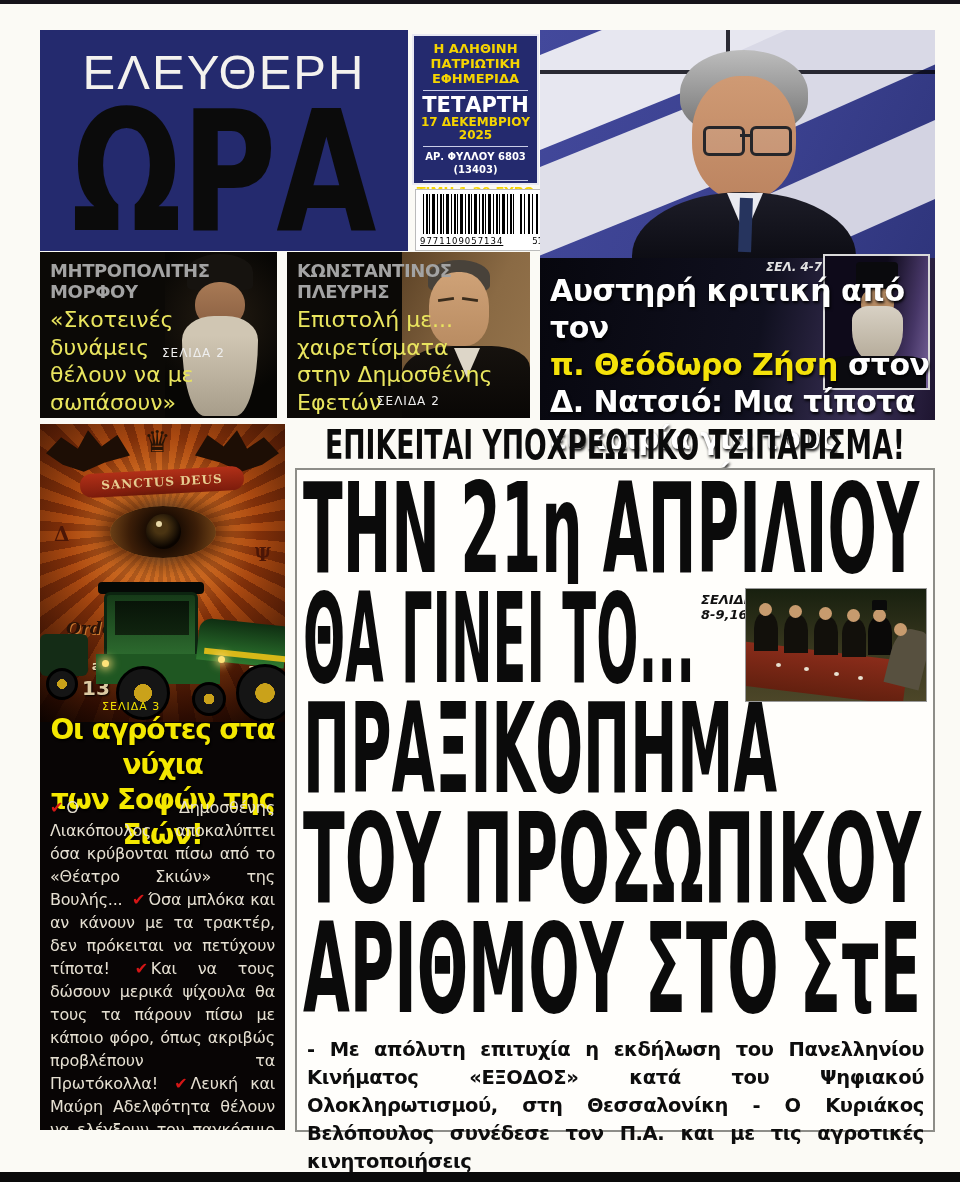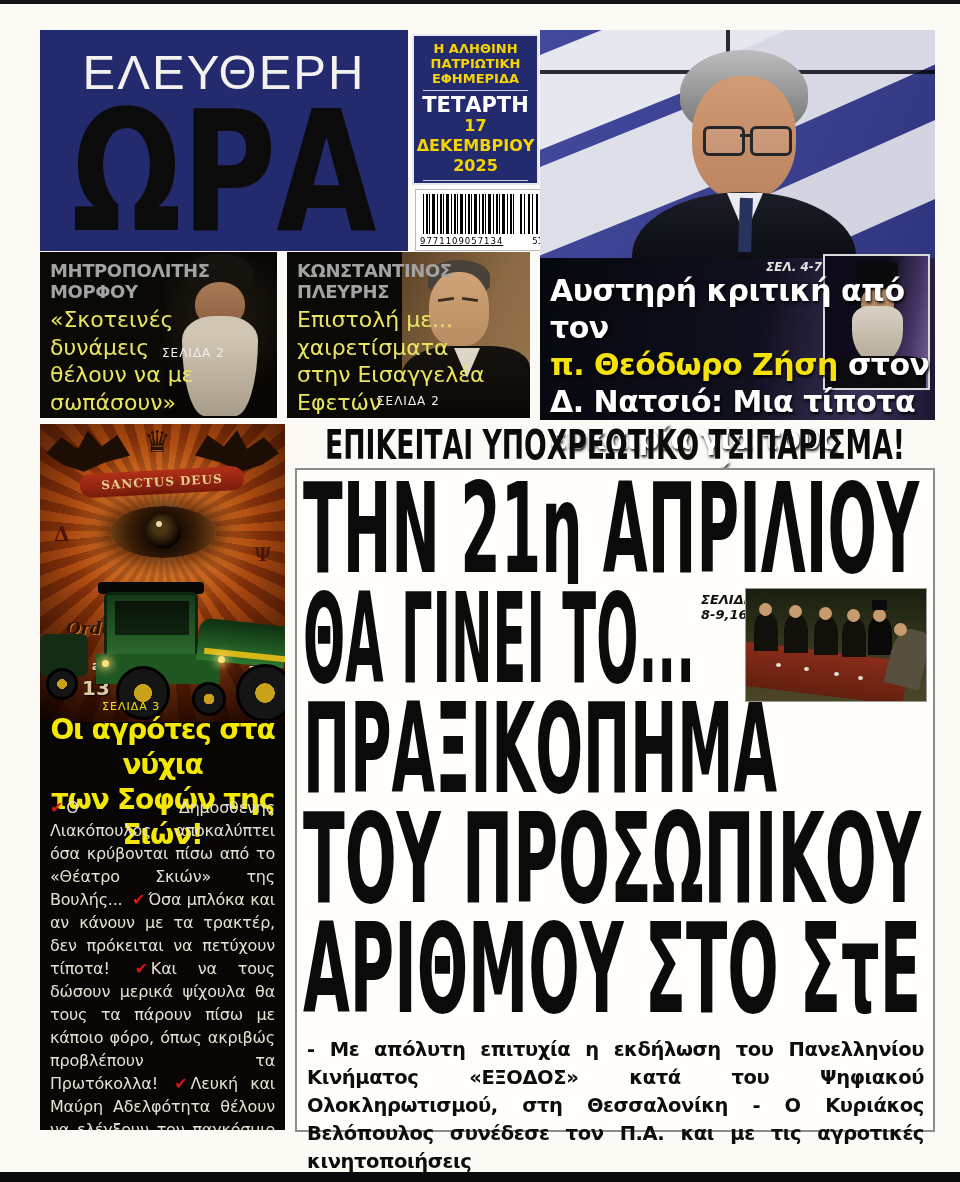--- a/index.html
+++ b/index.html
@@ -16,21 +16,21 @@
   .mh-top{left:0;top:14px;width:368px;text-align:center;color:#f4f2ee;
           font-family:Liberation Sans, sans-serif;font-size:49px;letter-spacing:2px;}
   .mh-main{left:14px;top:62px;}
 
   
   .infobox{left:412px;top:34px;width:127px;height:151px;background:#242a6e;
            border:2px solid #e9e9f2;box-sizing:border-box;text-align:center;color:#fff;}
   .ib-tag{margin-top:5px;color:#f5d400;font-weight:bold;font-size:13px;line-height:15px;}
   .ib-sep{border-top:1px solid #c9cde6;width:86%;margin:4px auto 3px;}
   .ib-day{color:#fff;font-weight:bold;font-size:21px;line-height:22px;}
-  .ib-date{color:#f5d400;font-weight:bold;font-size:16px;line-height:20px;}
+  .ib-date{color:#f5d400;font-weight:bold;font-size:12px;line-height:13px;}
   .ib-issue{color:#fff;font-weight:bold;font-size:10px;line-height:13px;}
   .ib-price{color:#f5d400;font-weight:bold;font-size:13px;line-height:16px;}
 
   
   .barcode{left:415px;top:189px;width:133px;height:62px;background:#fff;border:1px solid #bbb;box-sizing:border-box;}
   .bc-bars{position:absolute;left:7px;top:4px;width:92px;height:40px;
     background:repeating-linear-gradient(90deg,#000 0 1px,#fff 1px 3px,#000 3px 5px,#fff 5px 6px,#000 6px 7px,#fff 7px 9px,#000 9px 12px,#fff 12px 14px);}
   .bc-bars2{position:absolute;left:104px;top:4px;width:20px;height:40px;
     background:repeating-linear-gradient(90deg,#000 0 2px,#fff 2px 4px,#000 4px 5px,#fff 5px 8px);}
   .bc-digits{position:absolute;left:4px;top:46px;width:100px;font-size:8.5px;letter-spacing:1px;color:#000;text-decoration:underline;}
@@ -276,21 +276,21 @@
       <div class="vface"></div>
       <div class="vbrow" style="left:36px;top:46px;transform:rotate(-8deg);"></div>
       <div class="vbrow" style="left:60px;top:46px;transform:rotate(8deg);"></div>
       <div class="vsuit"></div>
       <div class="vshirt"></div>
     </div>
     <div class="st-kicker">ΚΩΝΣΤΑΝΤΙΝΟΣ ΠΛΕΥΡΗΣ</div>
     <div class="st-yellow">
       <div>Επιστολή με...</div>
       <div>χαιρετίσματα</div>
-      <div>στην Εισαγγελέα</div>
+      <div>στην Δημοσθένης</div>
       <div>Εφετών</div>
     </div>
     <div class="st-pref" style="left:90px;top:142px;">ΣΕΛΙΔΑ 2</div>
   </div>
 
   <div class="abs banner">
     <svg width="640" height="44" class="hl-svg">
       <text x="320" y="36" text-anchor="middle" textLength="580" lengthAdjust="spacingAndGlyphs" font-size="40" font-weight="bold" fill="#e2342a" font-family="DejaVu Sans, sans-serif">ΕΠΙΚΕΙΤΑΙ ΥΠΟΧΡΕΩΤΙΚΟ ΤΣΙΠΑΡΙΣΜΑ!</text>
     </svg>
   </div>

